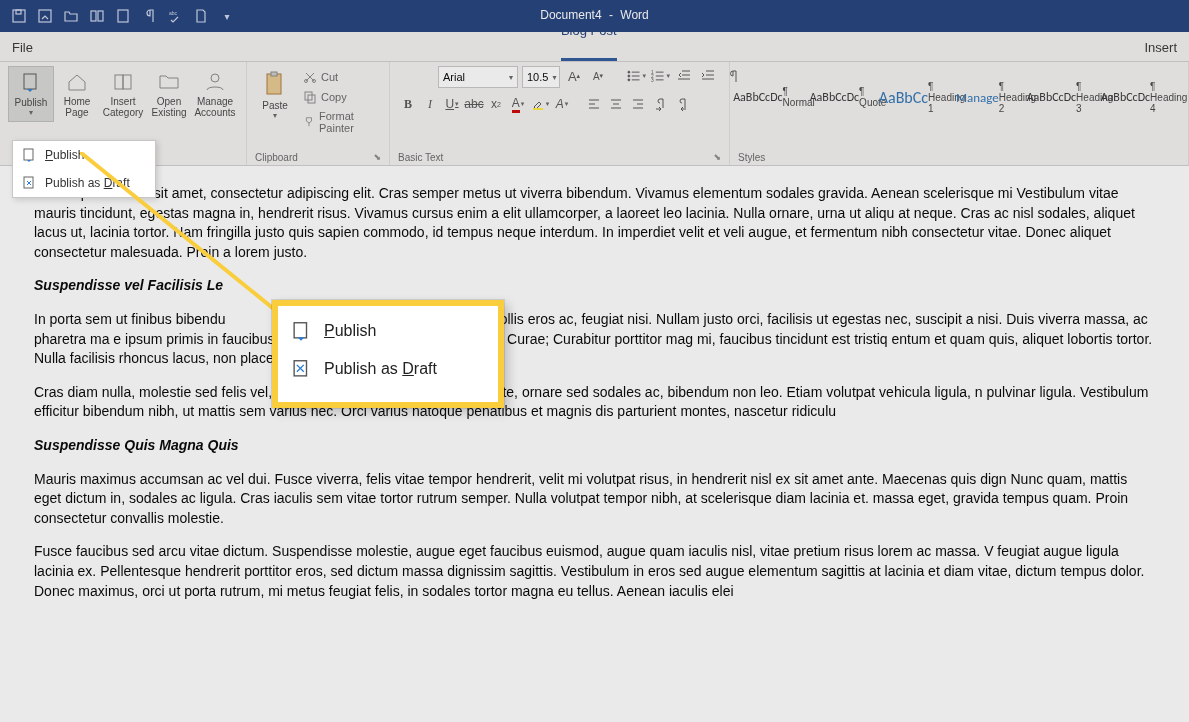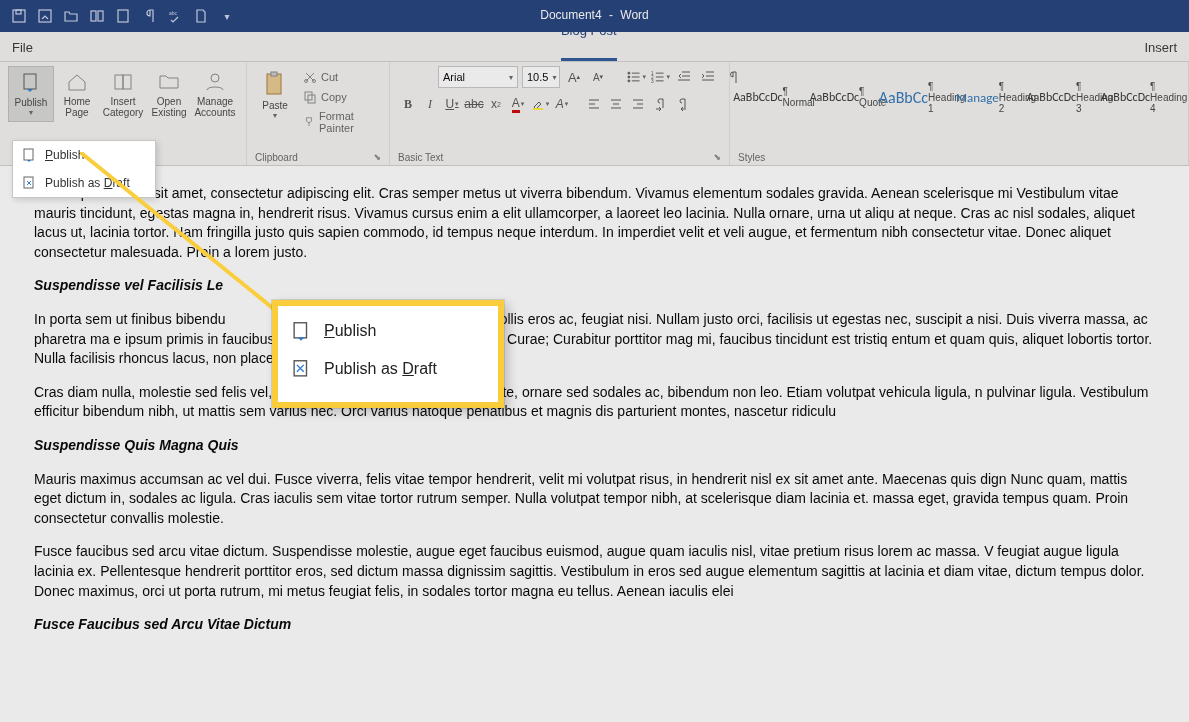--- a/index.html
+++ b/index.html
@@ -24,21 +24,21 @@
 .bigbtn { width: 46px; display: flex; flex-direction: column; align-items: center; justify-content: flex-start; padding: 4px 2px; cursor: pointer; }
 .bigbtn svg { margin-bottom: 2px; }
 .bigbtn.selected { background: #d8d8d6; border: 1px solid #bfbfbf; }
 .bigbtn .cap { font-size: 10px; color: #444; line-height: 1.1; text-align: center; }
 .bigbtn .caret { font-size: 8px; color: #666; }
 
 .clip-col { display: flex; flex-direction: column; gap: 6px; padding-left: 8px; padding-top: 4px; }
 .clip-row { display: flex; align-items: center; gap: 4px; font-size: 11px; color: #666; cursor: pointer; }
 .clip-row svg { stroke: #888; }
 
-.font-top { display: flex; align-items: center; gap: 4px; margin-left: 40px; }
+.font-top { display: flex; gap: 4px; margin-left: 40px; }
 .font-select { height: 22px; border: 1px solid #c8c6c4; background: #fff; font-size: 11px; padding: 0 4px; cursor: pointer; display: flex; align-items: center; justify-content: space-between; }
 .font-name { width: 80px; }
 .font-size { width: 38px; }
 .font-select .arr { font-size: 8px; color: #666; margin-left: 4px; }
 .smallicon { width: 20px; height: 20px; display: flex; align-items: center; justify-content: center; cursor: pointer; color: #555; }
 .smallicon svg { display: block; }
 .font-bottom { display: flex; align-items: center; gap: 2px; margin-top: 6px; }
 .dd { font-size: 7px; color: #666; margin-left: 1px; }
 
 .styles-body { display: flex; gap: 2px; }
@@ -355,21 +355,20 @@
 </div>
 
 <div class="doc">
   <p>Lorem ipsum dolor sit amet, consectetur adipiscing elit. Cras semper metus ut viverra bibendum. Vivamus elementum sodales gravida. Aenean scelerisque mi Vestibulum vitae mauris tincidunt, egestas magna in, hendrerit risus. Vivamus cursus enim a elit ullamcorper, a laoreet leo lacinia. Nulla ornare, urna ut aliqu at neque. Cras ac nisl sodales, aliquet lacus ut, lacinia tortor. Nam fringilla justo quis sapien commodo, id tempus neque interdum. In imperdiet velit et veli augue, et fermentum nibh consectetur vitae. Donec aliquet consectetur malesuada. Proin a lorem justo.</p>
   <p class="hd">Suspendisse vel Facilisis Le</p>
   <p><span>In porta sem ut finibus bibendu</span><span style="display:inline-block;width:240px"></span><span>as, mollis eros ac, feugiat nisi. Nullam justo orci, facilisis ut egestas nec, suscipit a nisi. Duis viverra massa, ac pharetra ma                                                 e ipsum primis in faucibus orci luctus et ultrices posuere cubilia Curae; Curabitur porttitor mag mi, faucibus tincidunt est tristiq                                               entum et quam quis, aliquet lobortis tortor. Nulla facilisis rhoncus lacus, non placerat sem tr</span></p>
   <p>Cras diam nulla, molestie sed felis vel, egestas tempus nunc. Nullam leo ante, ornare sed sodales ac, bibendum non leo. Etiam volutpat vehicula ligula, n pulvinar ligula. Vestibulum efficitur bibendum nibh, ut mattis sem varius nec. Orci varius natoque penatibus et magnis dis parturient montes, nascetur ridiculu</p>
   <p class="hd">Suspendisse Quis Magna Quis</p>
   <p>Mauris maximus accumsan ac vel dui. Fusce viverra, felis vitae tempor hendrerit, velit mi volutpat risus, in hendrerit nisl ex sit amet ante. Maecenas quis dign Nunc quam, mattis eget dictum in, sodales ac ligula. Cras iaculis sem vitae tortor rutrum semper. Nulla volutpat tempor nibh, at scelerisque diam lacinia et. massa eget, gravida tempus quam. Proin consectetur convallis molestie.</p>
   <p>Fusce faucibus sed arcu vitae dictum. Suspendisse molestie, augue eget faucibus euismod, augue quam iaculis nisl, vitae pretium risus lorem ac massa. V feugiat augue ligula lacinia ex. Pellentesque hendrerit porttitor eros, sed dictum massa dignissim sagittis. Vestibulum in eros sed augue elementum sagittis at lacinia et diam vitae, dictum tempus dolor. Donec maximus, orci ut porta rutrum, mi metus feugiat felis, in sodales tortor magna eu tellus. Aenean iaculis elei</p>
-  <p class="hd">Fusce Faucibus sed Arcu Vitae Dictum</p>
 </div>
 
 <div class="overlay"></div>
 
 <div class="dropdown">
   <div class="item">
     <svg width="16" height="16" viewBox="0 0 16 16" fill="none">
         <rect x="3" y="2" width="9" height="11" stroke="#666"></rect>
         <path d="M8 15l-2-2h4z" fill="#2b7cd3"></path>
       </svg>

